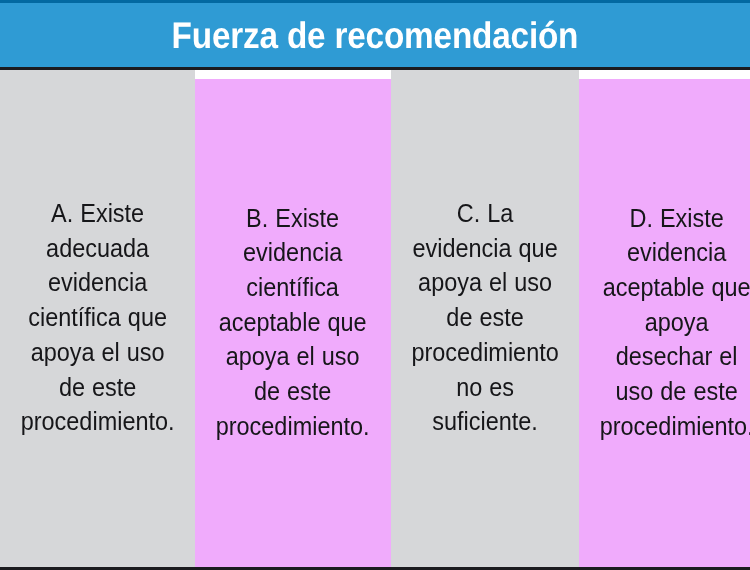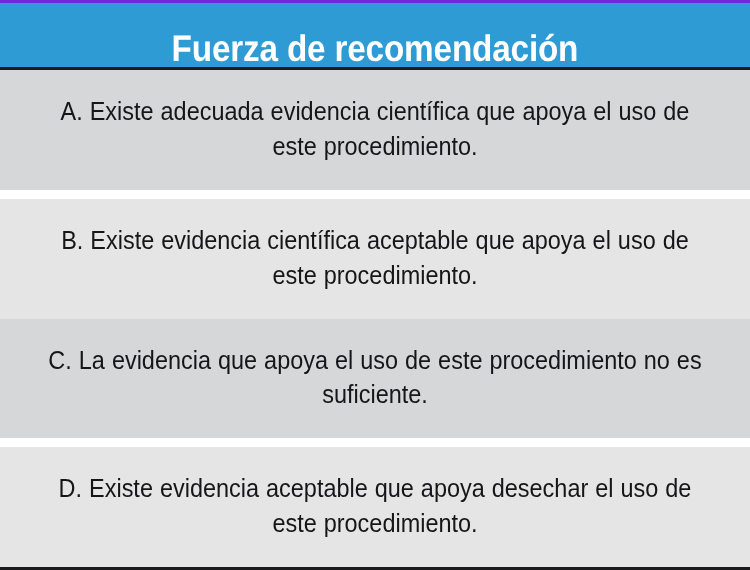--- a/index.html
+++ b/index.html
@@ -22,58 +22,58 @@
     display: flex;
     flex-direction: column;
   }
 
   
   .table-header {
     position: relative;
     height: 70px;
     flex: 0 0 70px;
     background: #2f9bd4;
-    border-top: 3px solid #6d28d9;
+    border-top: 3px solid #0369a1;
     border-bottom: 3px solid #1b1b1f;
     box-sizing: border-box;
     display: flex;
-    align-items: flex-end;
+    align-items: center;
     justify-content: center;
   }
   .table-title {
     color: #ffffff;
     font-family: "Liberation Sans Narrow", "Liberation Sans", "DejaVu Sans", sans-serif;
     font-weight: bold;
     font-size: 37px;
     letter-spacing: -0.2px;
     line-height: 1;
     transform: scaleX(0.9);
     transform-origin: center center;
     white-space: nowrap;
     text-rendering: geometricPrecision;
   }
 
   
   .table-body {
     flex: 1 1 auto;
     display: flex;
-    flex-direction: column;
+    flex-direction: row;
     border-bottom: 3px solid #1b1b1f;
     box-sizing: border-box;
   }
   .row {
     flex: 1 1 0;
     display: flex;
     align-items: center;
     justify-content: center;
     box-sizing: border-box;
     padding: 4px 14px 6px 14px;
   }
   .row.shade-dark  { background: #d6d7d9; }
-  .row.shade-light { background: #e5e5e5; margin-top: 9px; }
+  .row.shade-light { background: #f0abfc; margin-top: 9px; }
 
   .row-text {
     width: 100%;
     text-align: center;
     color: #161619;
     font-family: "Liberation Sans Narrow", "Liberation Sans", "DejaVu Sans", sans-serif;
     font-size: 25.5px;
     line-height: 1.36;
     transform: scaleX(0.92);
     transform-origin: center center;

